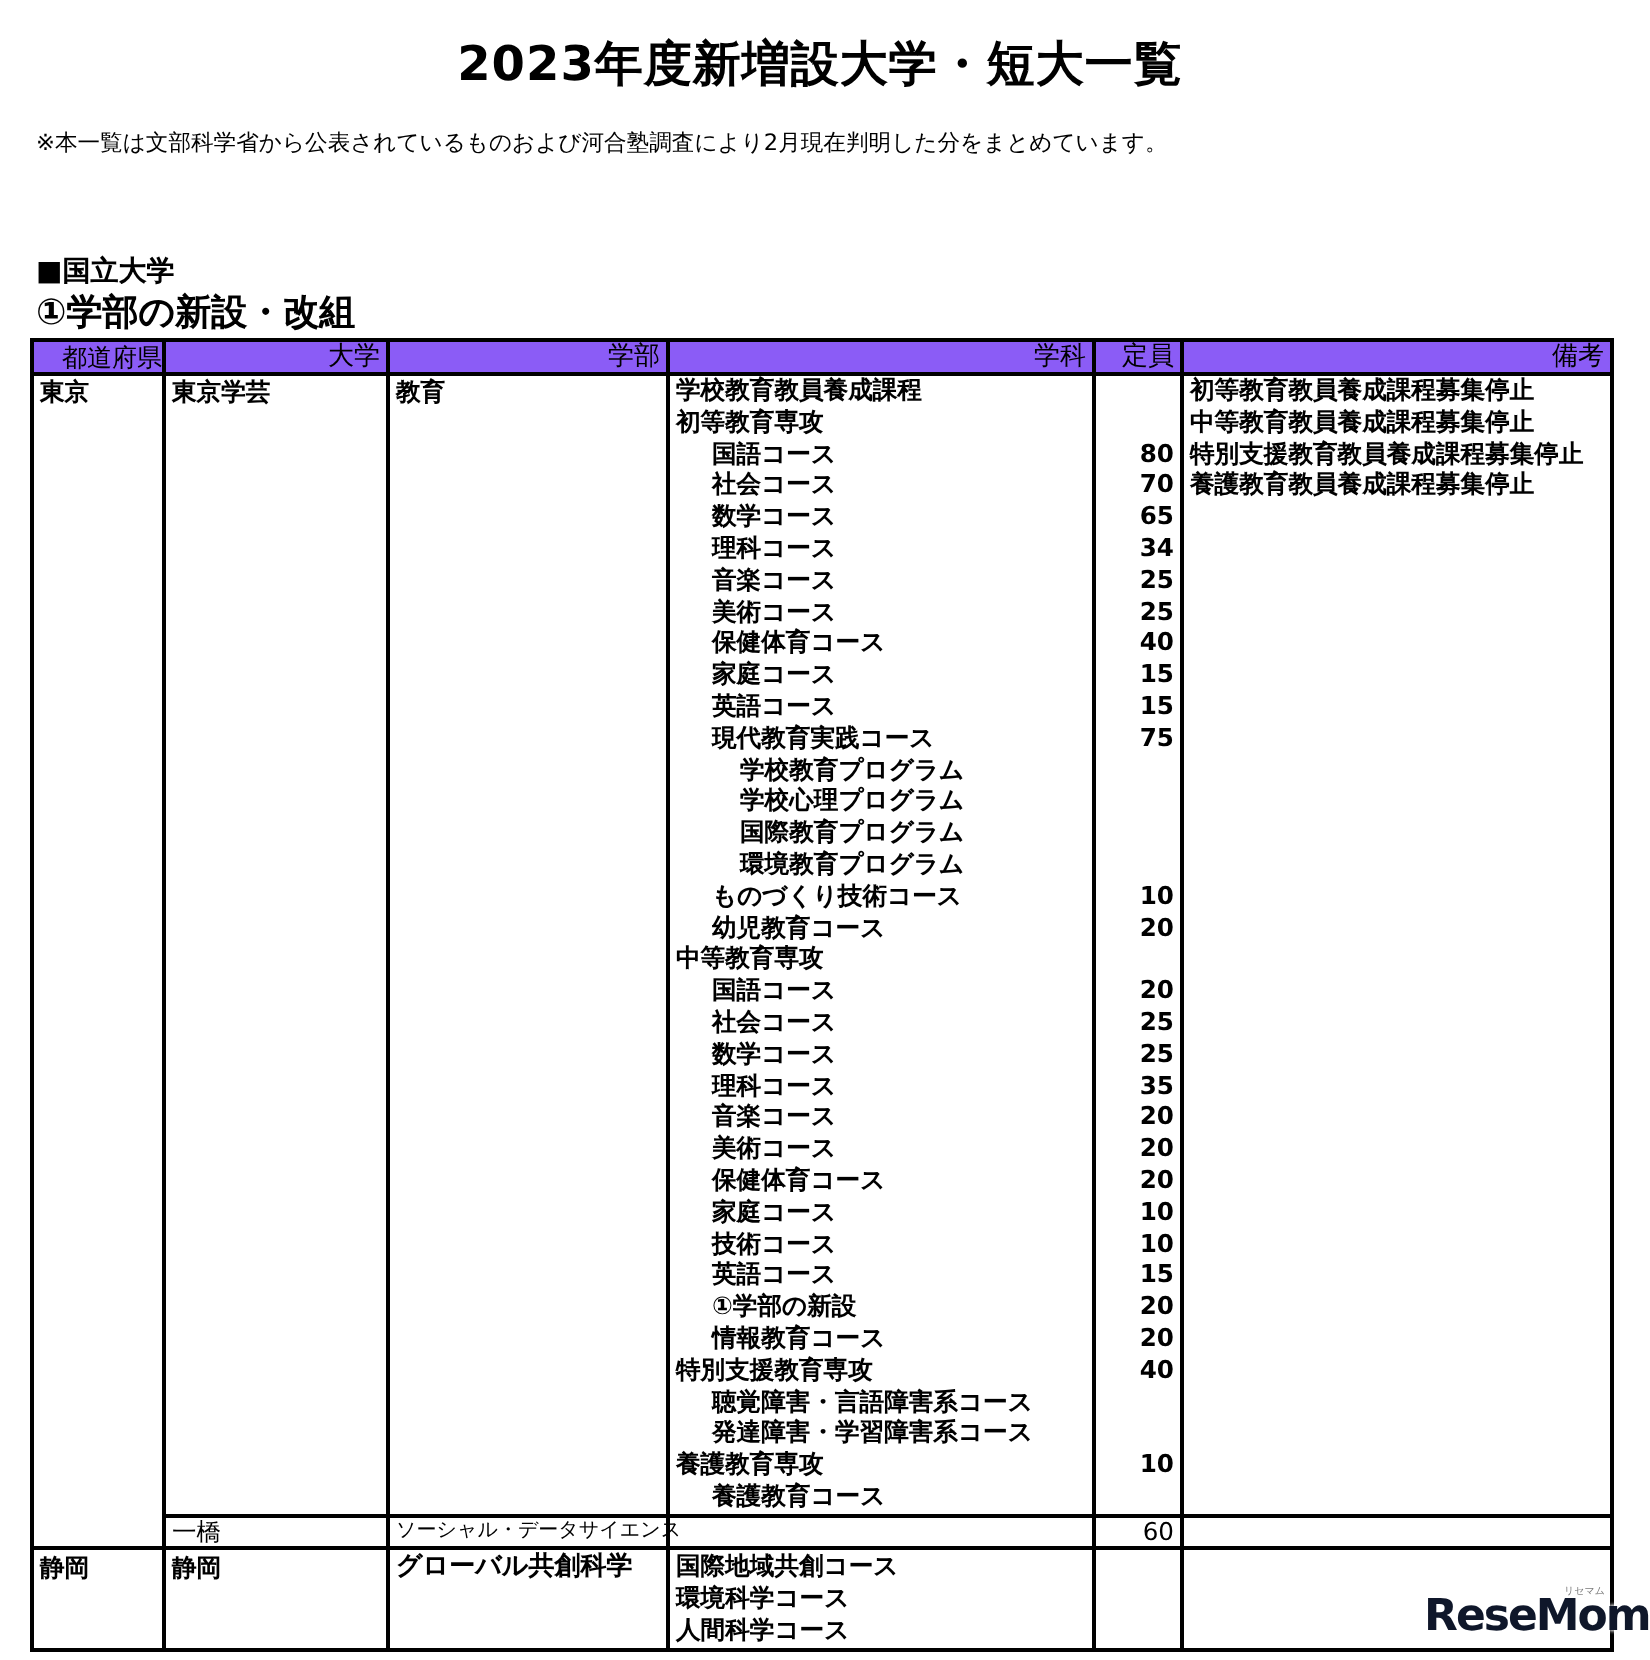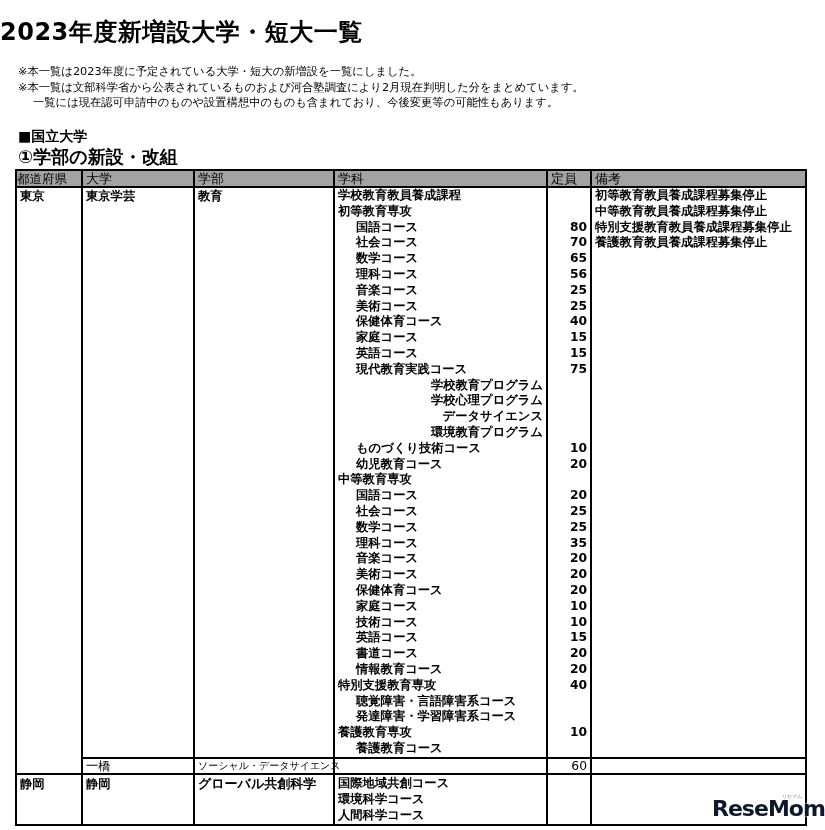--- a/index.html
+++ b/index.html
@@ -1,58 +1,56 @@
 <!DOCTYPE html>
 <html><head>
 <meta charset="utf-8">
 <style>
   html, body { margin:0; padding:0; background:#ffffff; }
   body { width:825px; height:830px; position:relative; overflow:hidden;
          font-family:"DejaVu Sans", "Liberation Sans", sans-serif; color:#000; }
-  .title { position:absolute; left:0; top:16px; width:820px; text-align:left;
+  .title { position:absolute; left:0; top:16px; width:820px; text-align:center;
            font-size:24px; font-weight:bold; line-height:32px; letter-spacing:0.5px; }
   .notes { position:absolute; left:18px; top:64px; font-size:11.3px; line-height:15.6px; white-space:nowrap; }
   .notes .indent { padding-left:15px; }
   .h-section { position:absolute; left:18px; top:125px; font-size:14px; font-weight:bold; line-height:22px; }
   .h-sub { position:absolute; left:18px; top:146px; font-size:18px; font-weight:bold; line-height:22px; }
 
   table.main { position:absolute; left:15px; top:169px; width:790px; border-collapse:collapse;
                table-layout:fixed; border:2px solid #000; font-size:12.3px; }
   table.main td, table.main th { padding:0 3px; white-space:nowrap; overflow:visible;
                border-left:2px solid #000; border-right:2px solid #000; border-top:none; border-bottom:none; }
-  table.main th { background:#a3a3a3; font-weight:normal; text-align:left; height:15px; line-height:15px;
+  table.main th { background:#8b5cf6; font-weight:normal; text-align:right; height:15px; line-height:15px;
                border-bottom:2px solid #000; font-size:13px; }
   tr.r { height:15.8px;font-weight:bold; }
   tr.r td { line-height:15.8px; height:15.8px; vertical-align:middle; }
   td.span { vertical-align:top !important; padding-top:1px !important; }
   td.dept[data-level="0"] { padding-left:3px;margin-left:24px; }
   td.dept[data-level="1"] { }
   td.dept[data-level="2"] { padding-left:21px; }
-  td.dept[data-level="3"] { padding-left:22px;text-align:right; }
+  td.dept[data-level="3"] { padding-left:35px; }
   td.cap { text-align:right; padding-right:2px; }
   tr.hito { height:14px; }
   tr.hito td { border-top:2px solid #000; border-bottom:2px solid #000; height:14px; line-height:14px; }
   tr.hito td.small { font-size:10px; }
   tr.shz td { height:16.3px; line-height:16.3px; }
   tr.shz.first td { border-top:2px solid #000; }
 
   .watermark { position:absolute; left:712px; top:797px; font-size:22px; font-weight:bold;
                color:#0f172a; letter-spacing:-1px; line-height:24px;
                text-shadow:0 0 2px #fff, 0 0 2px #fff; }
   .watermark-kana { position:absolute; left:782px; top:793px; font-size:5px; color:#7b7b7b; line-height:6px; }
 </style>
 </head>
 <body>
 
 <div class="title">2023年度新増設大学・短大一覧</div>
 
 <div class="notes">
-  <div>※本一覧は2023年度に予定されている大学・短大の新増設を一覧にしました。</div>
   <div>※本一覧は文部科学省から公表されているものおよび河合塾調査により2月現在判明した分をまとめています。</div>
-  <div class="indent">一覧には現在認可申請中のものや設置構想中のものも含まれており、今後変更等の可能性もあります。</div>
 </div>
 
 <div class="h-section">■国立大学</div>
 <div class="h-sub">①学部の新設・改組</div>
 
 <table class="main">
   <colgroup>
     <col style="width:66px">
       <col style="width:112px">
       <col style="width:140px">
@@ -93,21 +91,21 @@
     <td class="cap">70</td>
     <td class="note">養護教育教員養成課程募集停止</td>
   </tr>
   <tr class="r">
     <td class="dept" data-level="2">数学コース</td>
     <td class="cap">65</td>
     <td class="note"></td>
   </tr>
   <tr class="r">
     <td class="dept" data-level="2">理科コース</td>
-    <td class="cap">56</td>
+    <td class="cap">34</td>
     <td class="note"></td>
   </tr>
   <tr class="r">
     <td class="dept" data-level="2">音楽コース</td>
     <td class="cap">25</td>
     <td class="note"></td>
   </tr>
   <tr class="r">
     <td class="dept" data-level="2">美術コース</td>
     <td class="cap">25</td>
@@ -137,21 +135,21 @@
     <td class="dept" data-level="3">学校教育プログラム</td>
     <td class="cap"></td>
     <td class="note"></td>
   </tr>
   <tr class="r">
     <td class="dept" data-level="3">学校心理プログラム</td>
     <td class="cap"></td>
     <td class="note"></td>
   </tr>
   <tr class="r">
-    <td class="dept" data-level="3">データサイエンス</td>
+    <td class="dept" data-level="3">国際教育プログラム</td>
     <td class="cap"></td>
     <td class="note"></td>
   </tr>
   <tr class="r">
     <td class="dept" data-level="3">環境教育プログラム</td>
     <td class="cap"></td>
     <td class="note"></td>
   </tr>
   <tr class="r">
     <td class="dept" data-level="2">ものづくり技術コース</td>
@@ -212,21 +210,21 @@
     <td class="dept" data-level="2">技術コース</td>
     <td class="cap">10</td>
     <td class="note"></td>
   </tr>
   <tr class="r">
     <td class="dept" data-level="2">英語コース</td>
     <td class="cap">15</td>
     <td class="note"></td>
   </tr>
   <tr class="r">
-    <td class="dept" data-level="2">書道コース</td>
+    <td class="dept" data-level="2">①学部の新設</td>
     <td class="cap">20</td>
     <td class="note"></td>
   </tr>
   <tr class="r">
     <td class="dept" data-level="2">情報教育コース</td>
     <td class="cap">20</td>
     <td class="note"></td>
   </tr>
   <tr class="r">
     <td class="dept" data-level="1">特別支援教育専攻</td>

